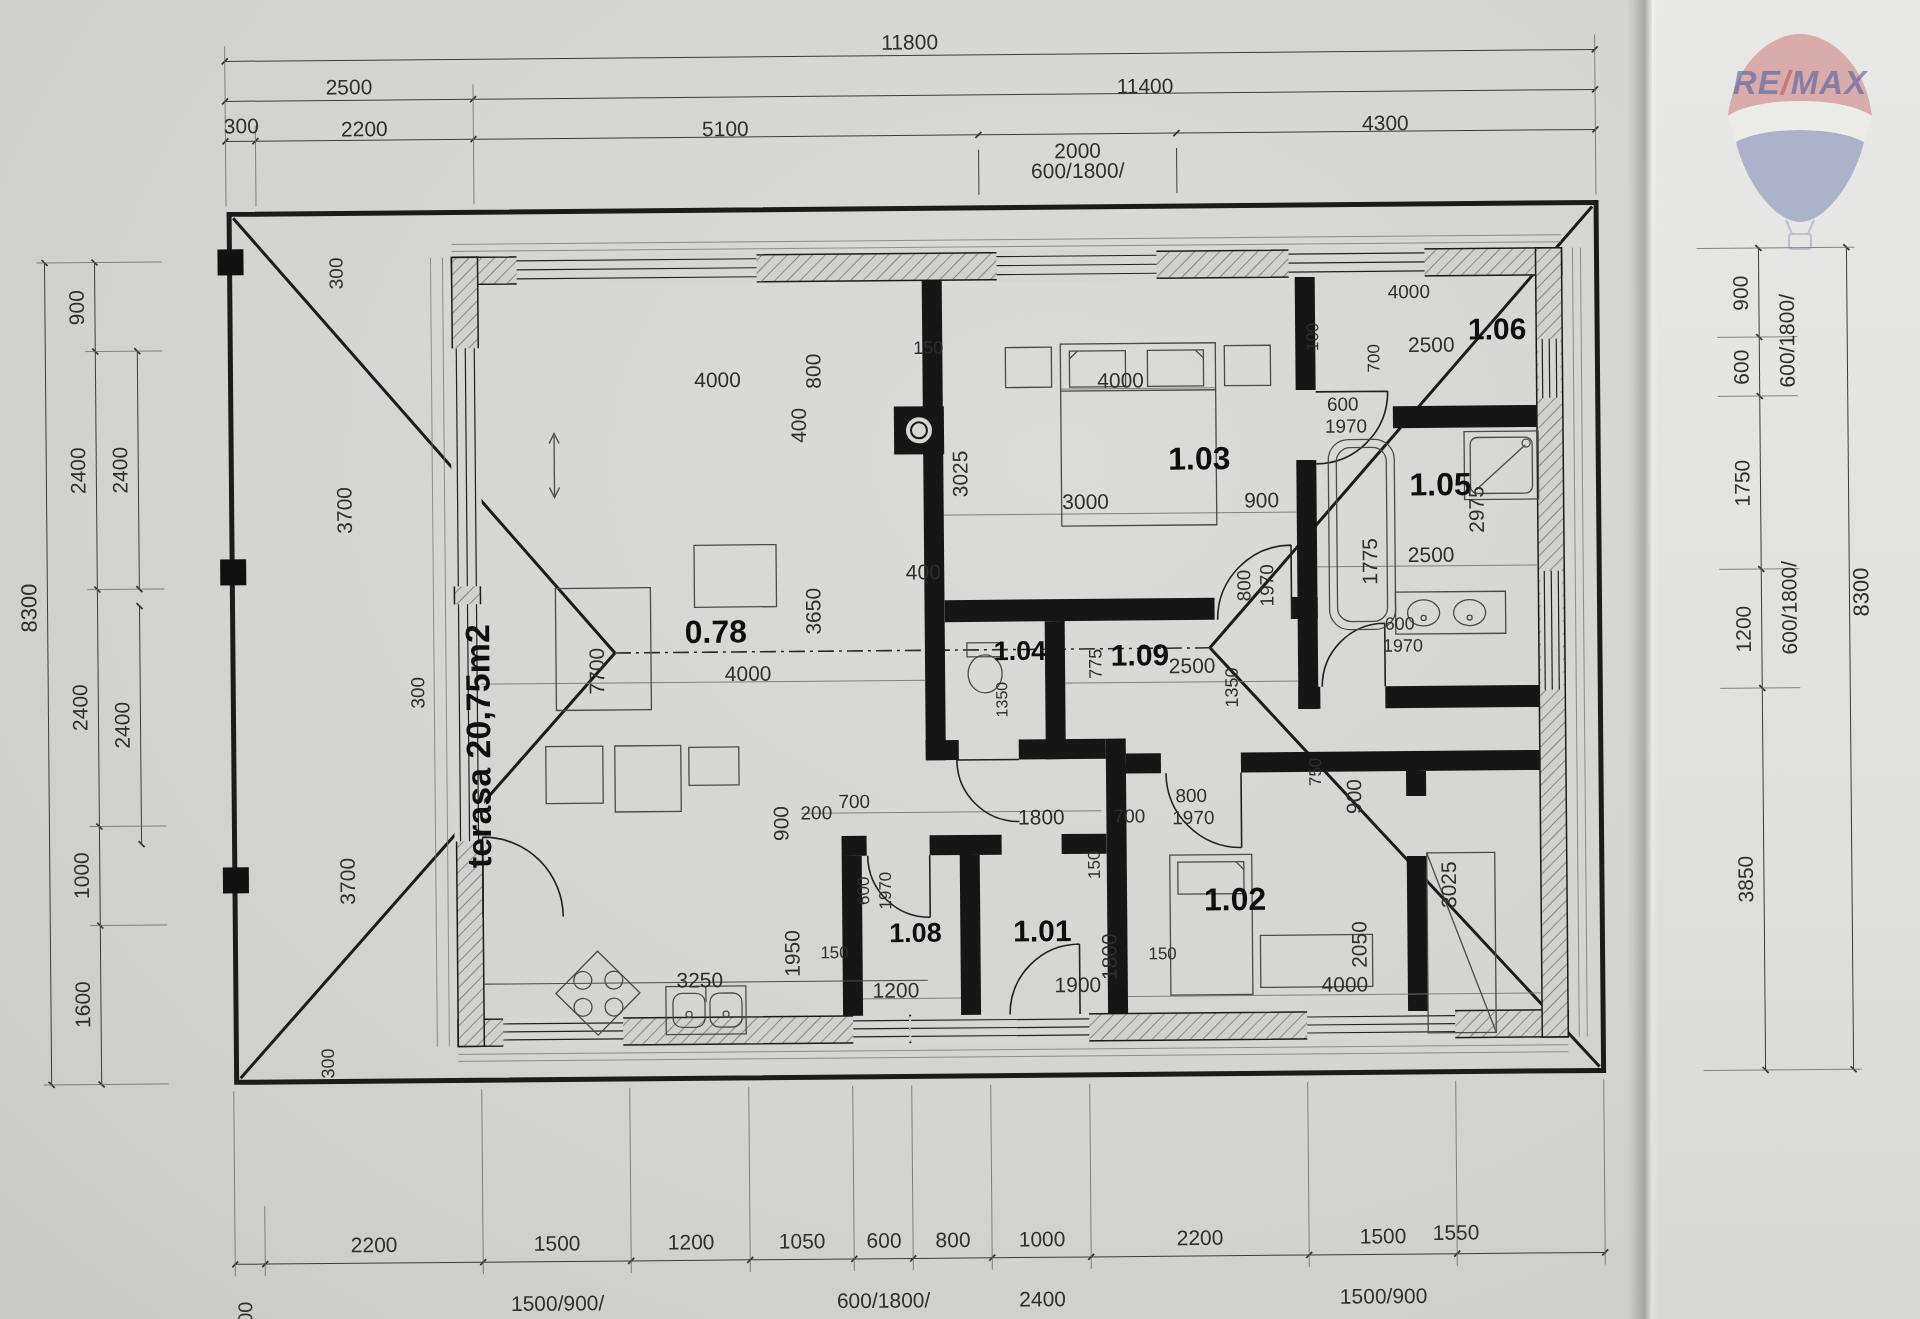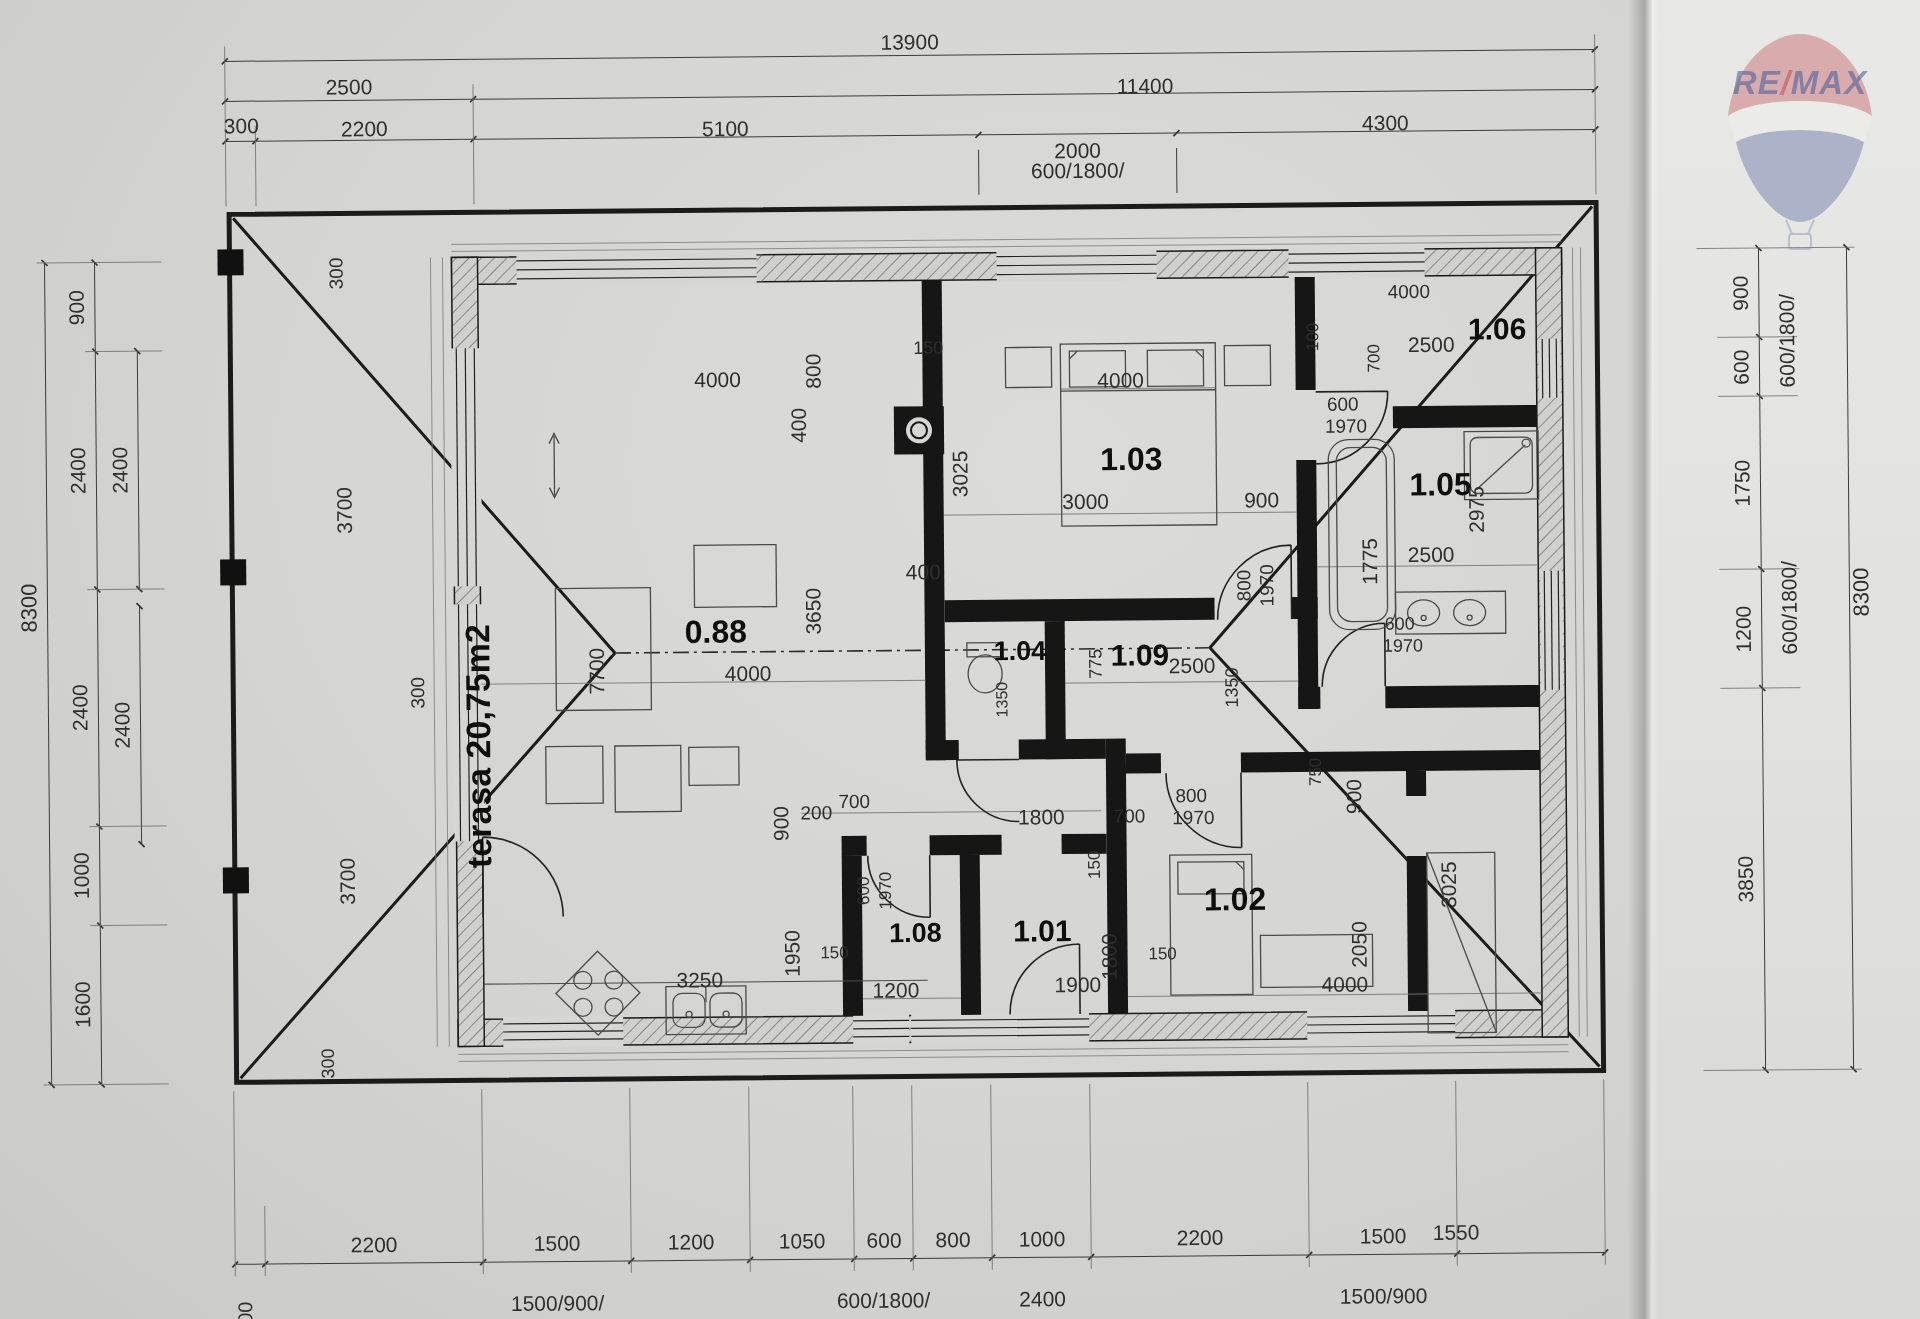--- a/index.html
+++ b/index.html
@@ -340,21 +340,21 @@
       </g>
       <rect x="1258" y="938" width="112" height="52"></rect>
       <g>
             <rect x="1425" y="857" width="68" height="180"></rect>
             <line x1="1425" y1="857" x2="1493" y2="1037"></line>
           </g>
     </g>
   </svg>
 
   <div id="labels">
-        <span class="lb" style="left: 915px; top: 42px;">13900</span>
+        <span class="lb" style="left: 915px; top: 42px;">11800</span>
         <span class="lb" style="left: 354px; top: 82px;">2500</span>
         <span class="lb" style="left: 1150px; top: 88px;">11400</span>
         <span class="lb" style="left: 246px; top: 120px;">300</span>
         <span class="lb" style="left: 369px; top: 124px;">2200</span>
         <span class="lb" style="left: 730px; top: 127px;">5100</span>
         <span class="lb" style="left: 1082px; top: 130px; margin-top: 22px;">2000</span>
         <span class="lb" style="left: 1390px; top: 127px;">4300</span>
         <span class="lb" style="left: 1082px; top: 172px;">600/1800/</span>
         <span class="lb rot" style="left: 30px; top: 600px; font-size: 22px;">8300</span>
         <span class="lb rot" style="left: 80px; top: 300px;">900</span>
@@ -386,31 +386,31 @@
         <span class="lb" style="left: 878px; top: 1300px;">600/1800/</span>
         <span class="lb" style="left: 1037px; top: 1300px;">2400</span>
         <span class="lb" style="left: 1378px; top: 1300px;">1500/900</span>
         <span class="lb rot" style="left: 240px; top: 1312px; font-size: 20px;">300</span>
         <span class="lb rot" style="left: 340px; top: 268px; font-size: 19px;">300</span>
         <span class="lb rot" style="left: 346px; top: 505px;">3700</span>
         <span class="lb rot" style="left: 418px; top: 688px; font-size: 19px;">300</span>
         <span class="lb rot" style="left: 346px; top: 876px;">3700</span>
         <span class="lb rot" style="left: 325px; top: 1058px; font-size: 18px;">300</span>
         <span class="lb rot bold" style="left: 478px; top: 742px; font-size: 34px;">terasa  20,75m2</span>
-        <span class="lb bold" style="left: 716px; top: 630px; font-size: 32px;">0.88</span>
+        <span class="lb bold" style="left: 716px; top: 630px; font-size: 32px;">0.78</span>
         <span class="lb rot" style="left: 597px; top: 668px;">7700</span>
         <span class="lb" style="left: 748px; top: 672px;">4000</span>
         <span class="lb rot" style="left: 814px; top: 610px;">3650</span>
         <span class="lb" style="left: 720px; top: 378px;">4000</span>
         <span class="lb rot" style="left: 816px; top: 370px;">800</span>
         <span class="lb rot" style="left: 801px; top: 424px;">400</span>
         <span class="lb" style="left: 931px; top: 348px; font-size: 18px;">150</span>
         <span class="lb" style="left: 924px; top: 572px;">400</span>
         <span class="lb rot" style="left: 962px; top: 474px;">3025</span>
-        <span class="lb bold" style="left: 1133px; top: 461px; font-size: 32px;">1.03</span>
+        <span class="lb bold" style="left: 1201px; top: 461px; font-size: 32px;">1.03</span>
         <span class="lb" style="left: 1123px; top: 382px;">4000</span>
         <span class="lb" style="left: 1079px; top: 503px; margin-left: 8px;">3000</span>
         <span class="lb" style="left: 1263px; top: 503px;">900</span>
         <span class="lb rot" style="left: 1316px; top: 340px; font-size: 17px;">100</span>
         <span class="lb rot" style="left: 1245px; top: 588px; font-size: 19px;">800</span>
         <span class="lb rot" style="left: 1268px; top: 588px; font-size: 19px;">1970</span>
         <span class="lb bold" style="left: 1500px; top: 334px; font-size: 30px;">1.06</span>
         <span class="lb" style="left: 1434px; top: 349px;">2500</span>
         <span class="lb" style="left: 1412px; top: 296px; font-size: 19px;">4000</span>
         <span class="lb" style="left: 1345px; top: 408px; font-size: 19px;">600</span>

